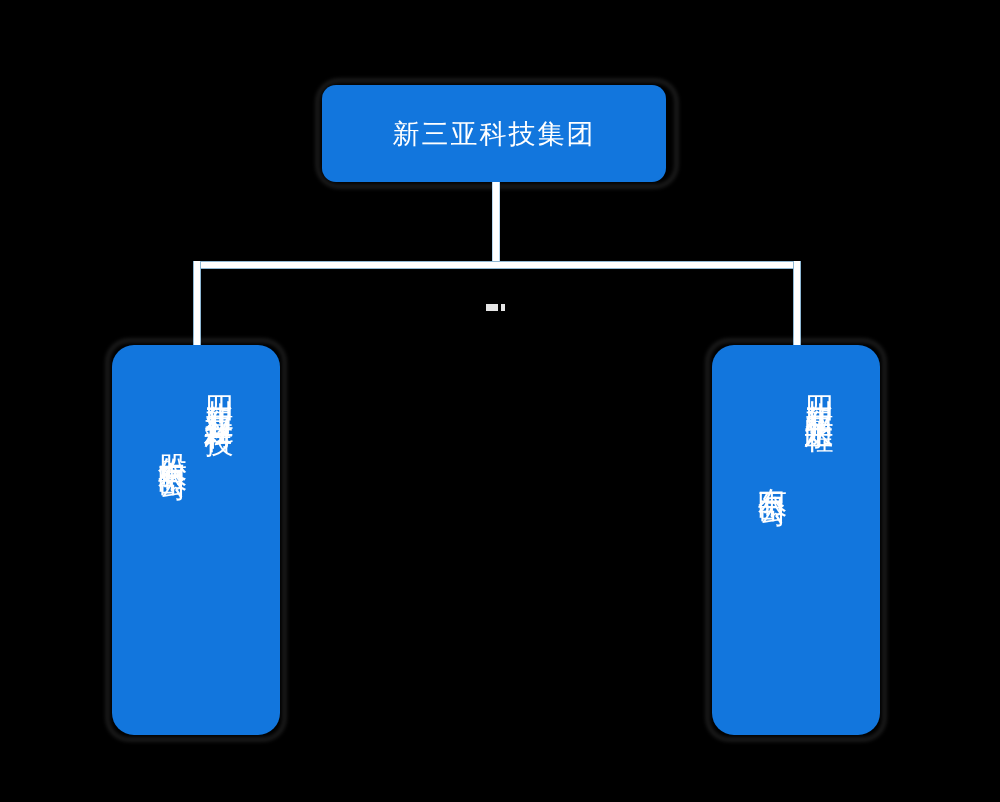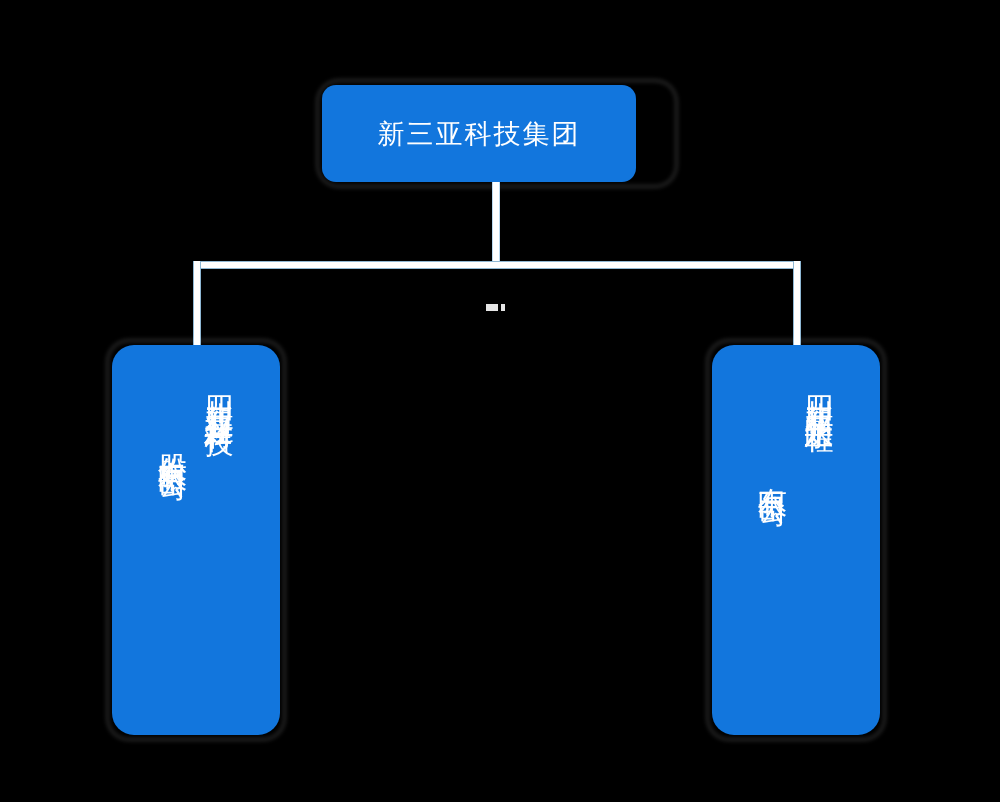--- a/index.html
+++ b/index.html
@@ -86,21 +86,21 @@
   .node {
     position: absolute;
     background: #1276dd;
     border-radius: 14px;
     color: #ffffff;
     box-sizing: border-box;
   }
   .node-root {
     left: 322px;
     top: 85px;
-    width: 314px;
+    width: 344px;
     height: 97px;
     display: flex;
     align-items: center;
     justify-content: center;
   }
   .node-root .label-h {
     font-size: 27px;
     letter-spacing: 2px;
     line-height: 1;
     color: #ffffff;

